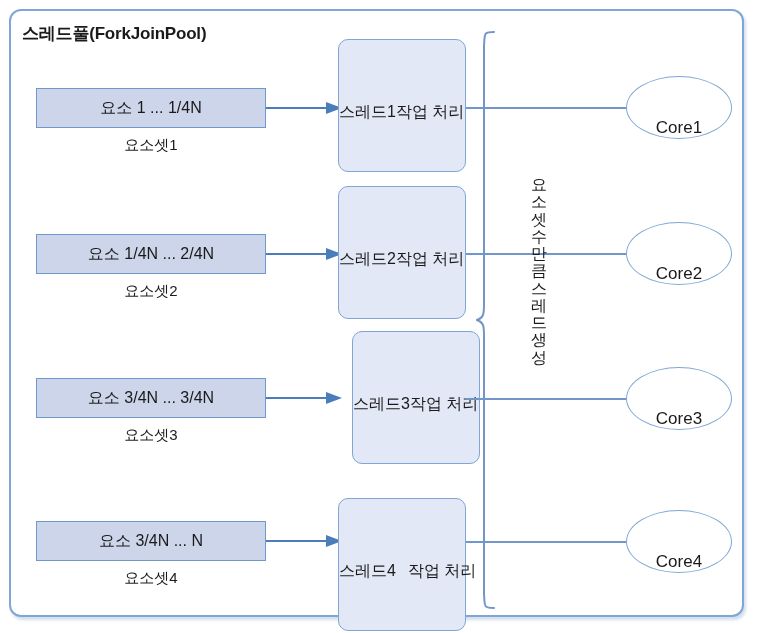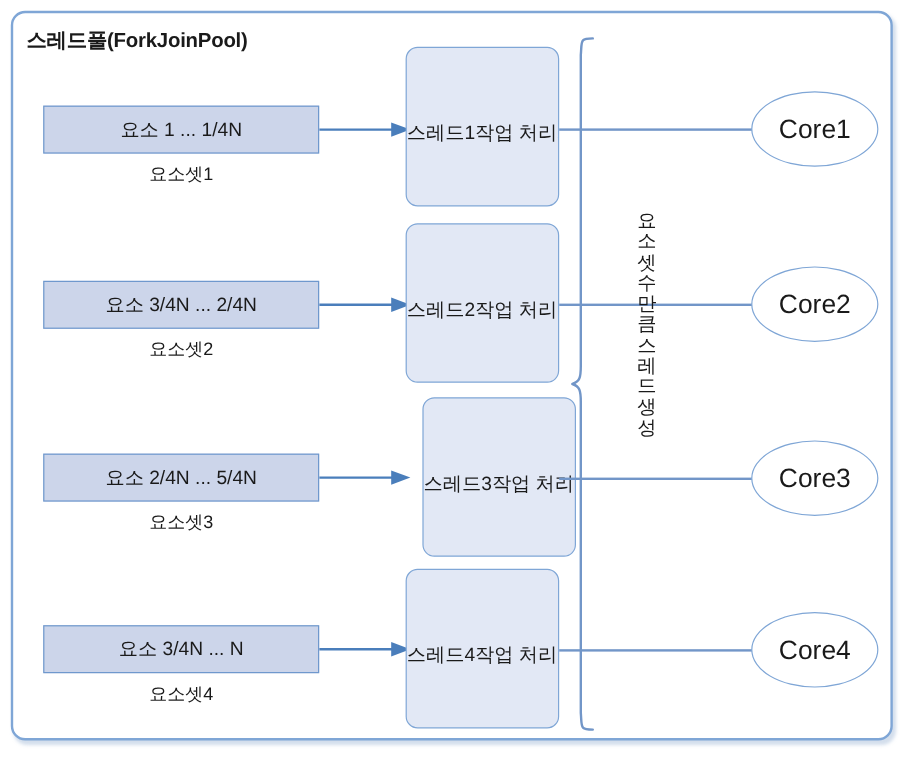--- a/index.html
+++ b/index.html
@@ -127,23 +127,23 @@
   
   .core {
     position: absolute;
     width: 106px;
     height: 63px;
     border: 1.5px solid #7fa6d6;
     border-radius: 50%;
     background: #ffffff;
     box-sizing: border-box;
     display: flex;
-    align-items: center;
+    align-items: flex-end;
     justify-content: center;
-    font-size: 22px;
+    font-size: 17px;
     color: #1a1a1a;
   }
 </style>
 </head>
 <body>
 
 <div id="stage">
 
   <div class="pool-frame"></div>
   <div class="pool-title">스레드풀(ForkJoinPool)</div>
@@ -168,21 +168,21 @@
     </svg>
   </div>
 
   <div class="connector" style="left:466px; top:107px; width:164px;"></div>
 
   <div class="core" style="left:626px; top:76px;">
     <span>Core1</span>
   </div>
 
   <div class="elem-box" style="left:36px; top:234px;">
-    <span>요소 3/4N ... 2/4N</span>
+    <span>요소 1/4N ... 2/4N</span>
   </div>
   <div class="elem-caption" style="left:36px; top:282px;">요소셋2</div>
 
   <svg class="arrow" style="left:266px; top:246px;" width="78" height="16" viewBox="0 0 78 16">
     <line x1="0" y1="8" x2="62" y2="8" stroke="#4a7ebb" stroke-width="2"></line>
     <polygon points="60,2 76,8 60,14" fill="#4a7ebb"></polygon>
   </svg>
 
   <div class="thread-box" style="left:338px; top:186px;">
     <div class="thread-line">스레드2</div>
@@ -194,21 +194,21 @@
     </svg>
   </div>
 
   <div class="connector" style="left:466px; top:253px; width:164px;"></div>
 
   <div class="core" style="left:626px; top:222px;">
     <span>Core2</span>
   </div>
 
   <div class="elem-box" style="left:36px; top:378px;">
-    <span>요소 2/4N ... 5/4N</span>
+    <span>요소 3/4N ... 3/4N</span>
   </div>
   <div class="elem-caption" style="left:36px; top:426px;">요소셋3</div>
 
   <svg class="arrow" style="left:266px; top:390px;" width="78" height="16" viewBox="0 0 78 16">
     <line x1="0" y1="8" x2="62" y2="8" stroke="#4a7ebb" stroke-width="2"></line>
     <polygon points="60,2 76,8 60,14" fill="#4a7ebb"></polygon>
   </svg>
 
   <div class="thread-box" style="left:352px; top:331px;">
     <div class="thread-line">스레드3</div>
@@ -229,21 +229,21 @@
   <div class="elem-box" style="left:36px; top:521px;">
     <span>요소 3/4N ... N</span>
   </div>
   <div class="elem-caption" style="left:36px; top:569px;">요소셋4</div>
 
   <svg class="arrow" style="left:266px; top:533px;" width="78" height="16" viewBox="0 0 78 16">
     <line x1="0" y1="8" x2="62" y2="8" stroke="#4a7ebb" stroke-width="2"></line>
     <polygon points="60,2 76,8 60,14" fill="#4a7ebb"></polygon>
   </svg>
 
-  <div class="thread-box" style="left:338px; top:474px;">
+  <div class="thread-box" style="left:338px; top:498px;gap:12px;">
     <div class="thread-line">스레드4</div>
     <div class="thread-line">작업 처리</div>
     <svg class="loop-icon" width="54" height="48" viewBox="0 0 54 48">
       <path d="M14 38 A15 15 0 1 1 31 40" fill="none" stroke="#4a7ebb" stroke-width="2.6"></path>
       <polygon points="10,32 19,39 10,44" fill="#4a7ebb" transform="rotate(22 14 38)"></polygon>
       <rect x="17" y="14" width="21" height="21" fill="#ffffff" stroke="#555555" stroke-width="2"></rect>
     </svg>
   </div>
 
   <div class="connector" style="left:466px; top:541px; width:164px;"></div>

